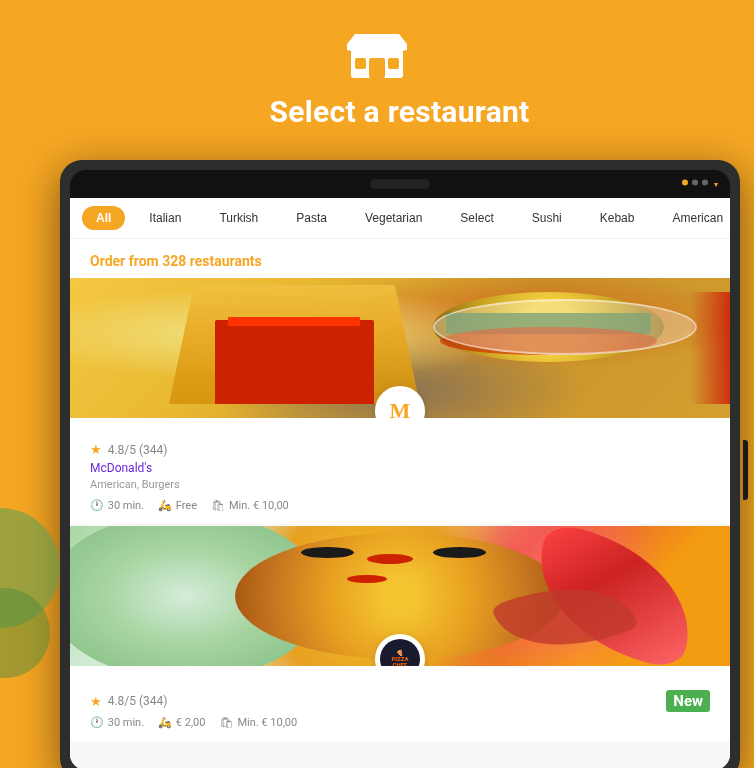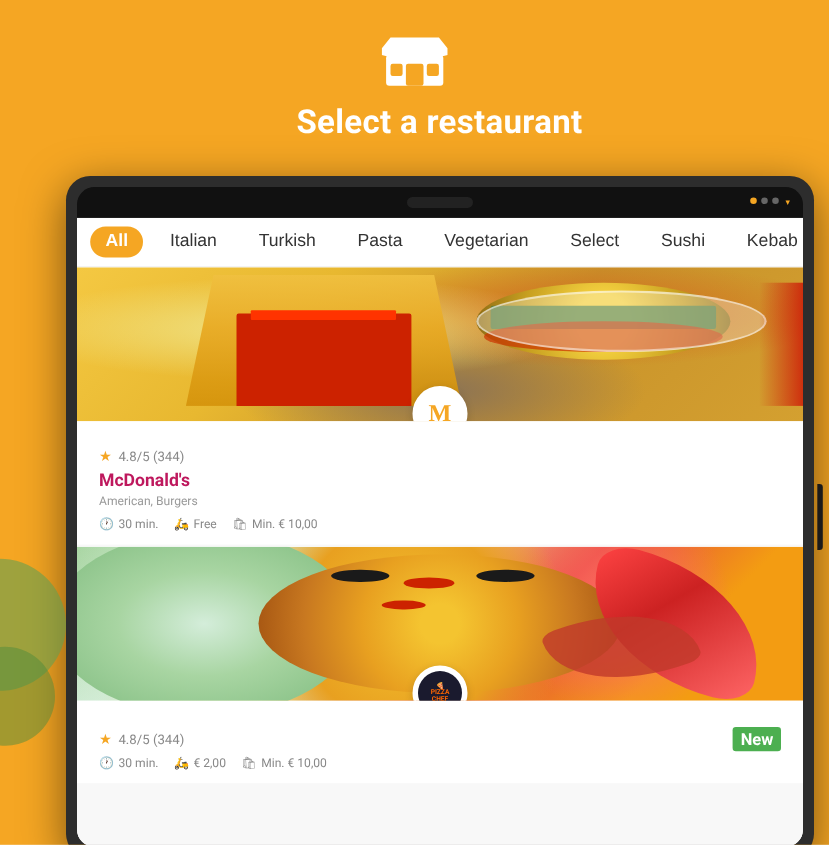--- a/index.html
+++ b/index.html
@@ -109,21 +109,21 @@
       display: flex;
       gap: 10px;
       align-items: center;
       border-bottom: 1px solid #f0f0f0;
       overflow: hidden;
     }
 
     .category-pill {
       padding: 5px 14px;
       border-radius: 20px;
-      font-size: 16px;
+      font-size: 12px;
       font-weight: 500;
       cursor: pointer;
       white-space: nowrap;
       color: #333;
       background: transparent;
       border: none;
     }
 
     .category-pill.active {
       background: #F5A623;
@@ -264,23 +264,23 @@
       background: #4CAF50;
       color: white;
       font-size: 15px;
       font-weight: 700;
       padding: 2px 7px;
       border-radius: 3px;
       margin-left: auto;
     }
 
     .restaurant-name {
-      font-size: 16px;
-      font-weight: 700;
-      color: #be185d;
+      font-size: 12px;
+      font-weight: 400;
+      color: #6d28d9;
       margin-bottom: 3px;
     }
 
     .restaurant-cuisine {
       font-size: 11px;
       color: #999;
       margin-bottom: 8px;
     }
 
     .delivery-info {
@@ -373,20 +373,23 @@
         <button class="category-pill">Pasta</button>
         <button class="category-pill">Vegetarian</button>
         <button class="category-pill">Select</button>
         <button class="category-pill">Sushi</button>
         <button class="category-pill">Kebab</button>
         <button class="category-pill">American</button>
       </div>
 
       <div class="restaurant-list">
 
+        <div class="list-header">
+          <span class="list-title">Order from 328 restaurants</span>
+        </div>
 
         <div class="restaurant-card">
           <div class="card-image-container">
 
             <div class="mcdonalds-img">
 
               <div style="position:absolute;left:15%;top:5%;width:38%;height:85%;background:linear-gradient(180deg,#f0c040 0%,#e8a820 40%,#d4920a 100%);clip-path:polygon(10% 0,90% 0,100% 100%,0 100%);opacity:0.9;"></div>
 
               <div style="position:absolute;left:22%;top:30%;width:24%;height:60%;background:#cc2200;border-radius:2px 2px 0 0;"></div>
               <div style="position:absolute;left:24%;top:28%;width:20%;height:6%;background:#ff3300;border-radius:1px;"></div>

